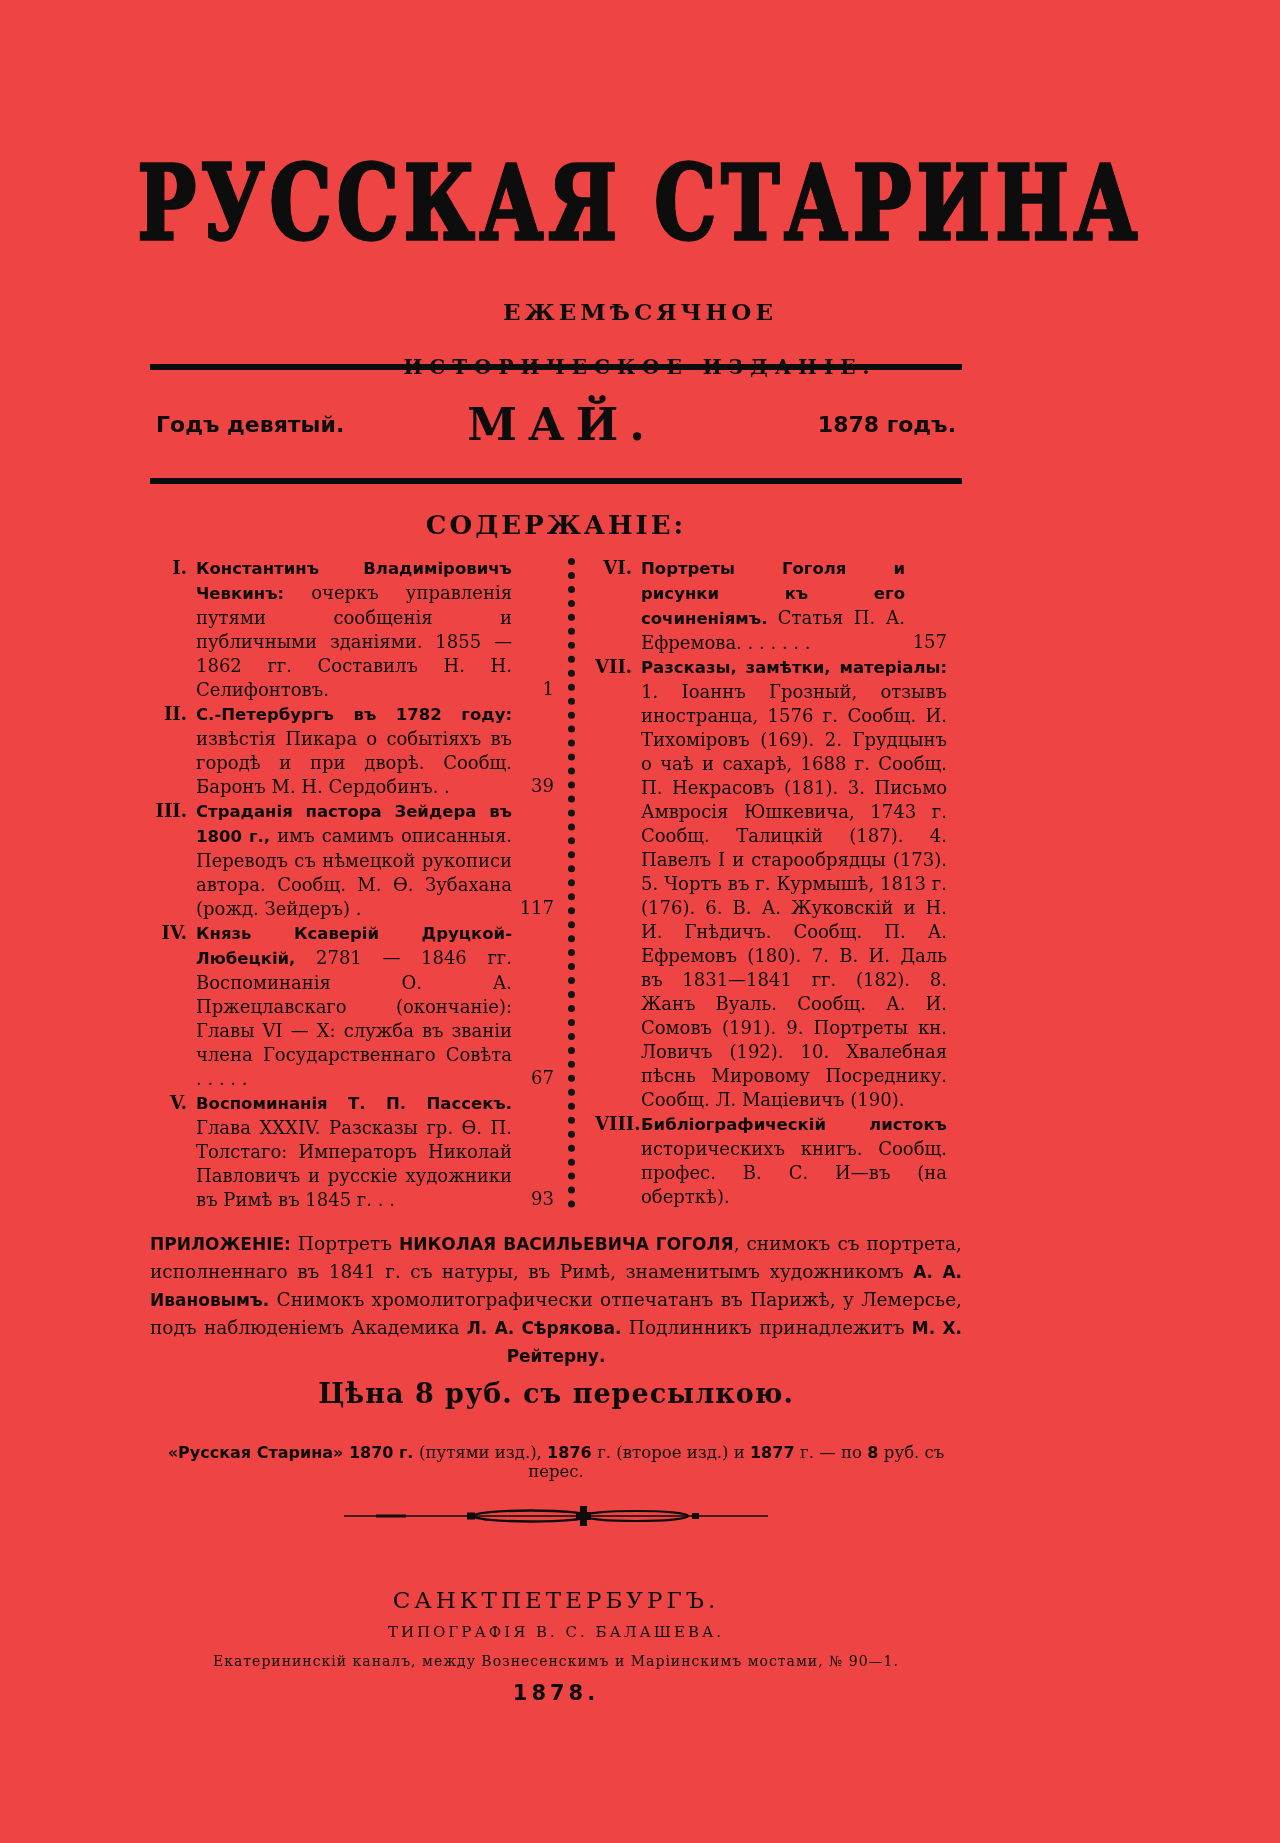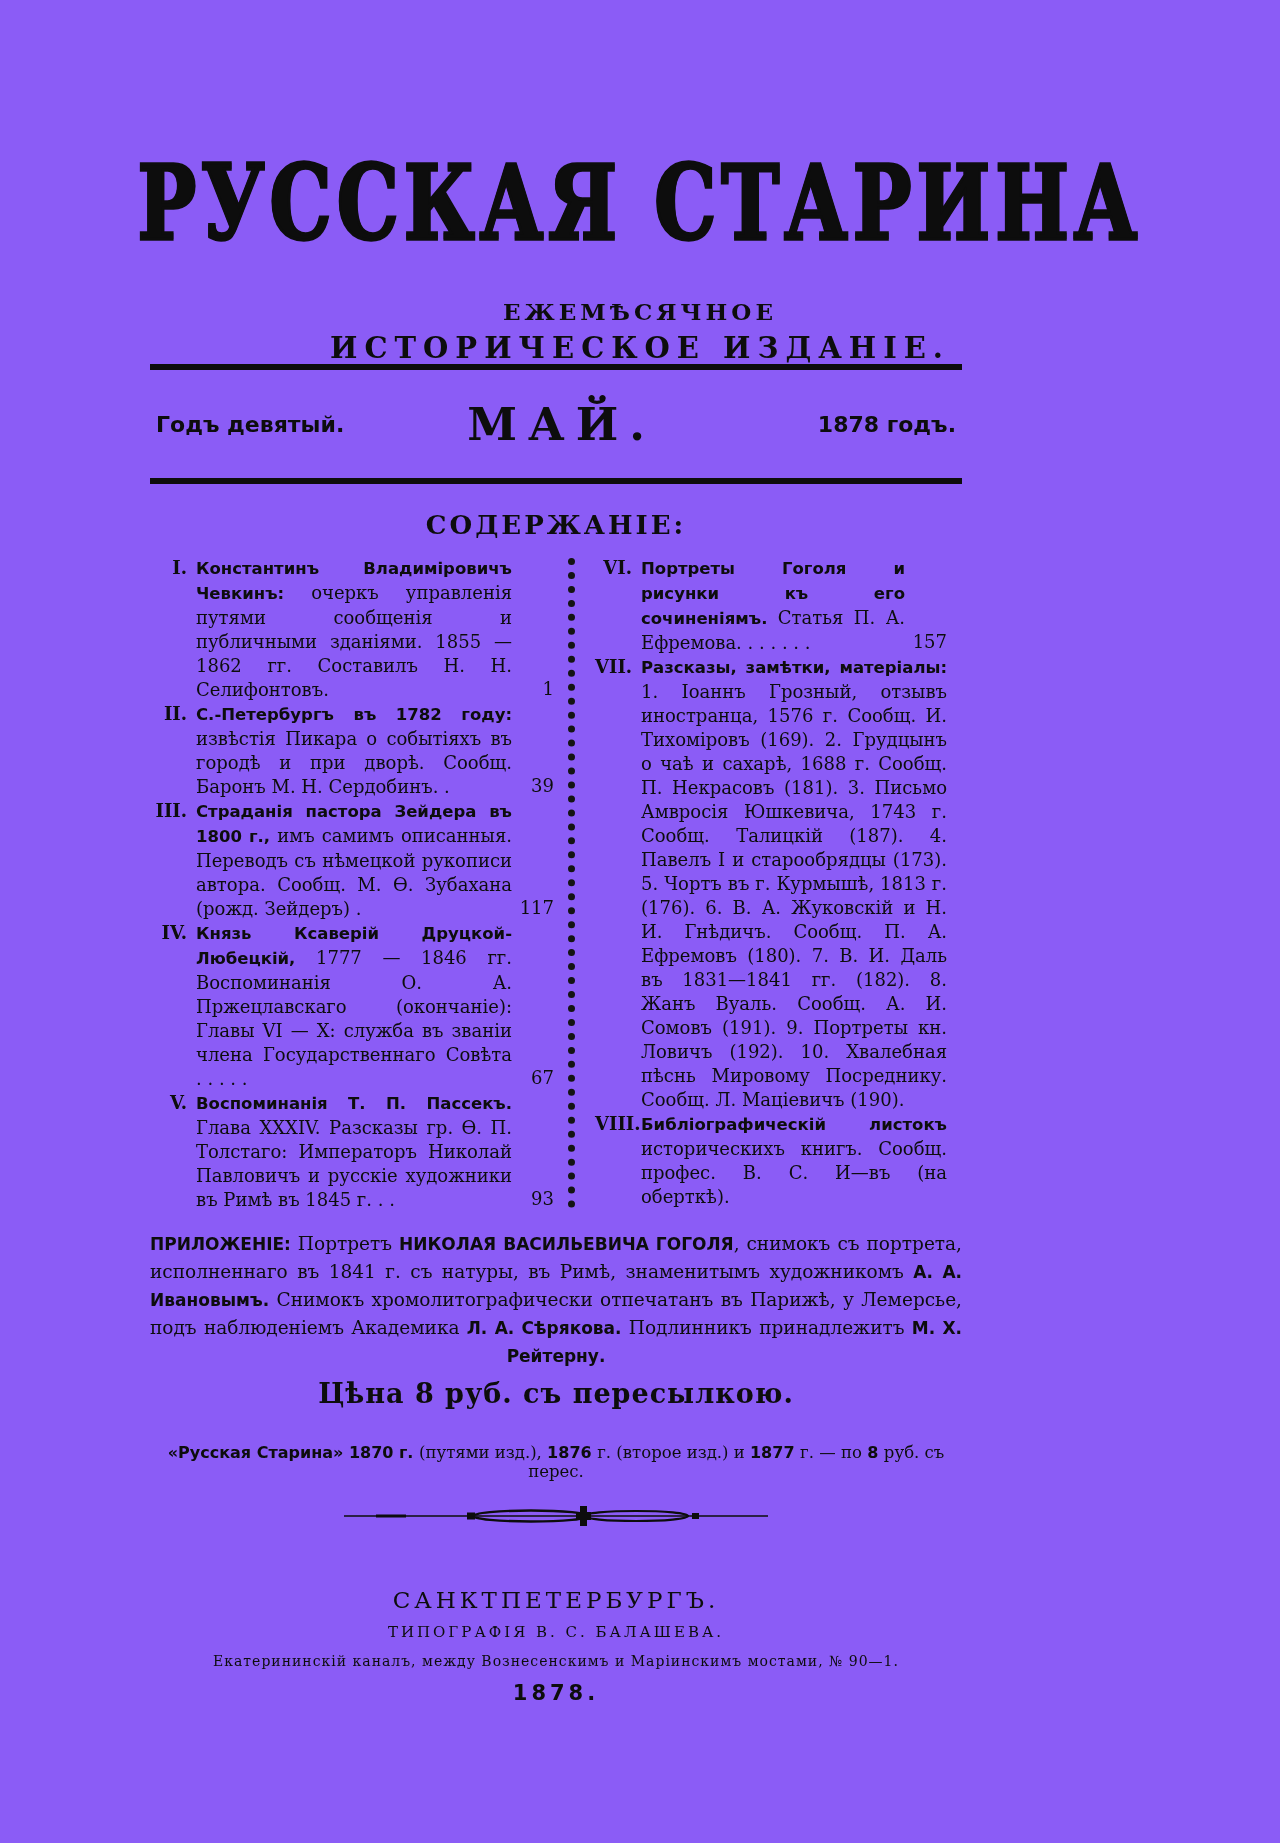--- a/index.html
+++ b/index.html
@@ -2,40 +2,40 @@
 <html><head>
 <meta charset="utf-8">
 <style>
   * { margin:0; padding:0; box-sizing:border-box; }
   html,body { background:#ffffff; }
   body {
     width:1280px; height:1843px; overflow:hidden; position:relative;
     font-family:"DejaVu Serif", serif; color:#0d0d0d;
     -webkit-font-smoothing:antialiased;
   }
-  .page { position:absolute; inset:0; background:#8b5cf6;text-decoration:underline; }
+  .page { position:absolute; inset:0; background:#ef4444;text-decoration:underline; }
 
   
   .masthead { position:absolute; top:0; left:0; width:1280px; text-align:center; }
   .journal-title {
     margin-top:152px;
     font-family:"DejaVu Serif", serif; font-weight:bold;
     font-size:78px; letter-spacing:5px; line-height:1;
     -webkit-text-stroke:2.6px #0d0d0d;
     text-shadow:1px 0 #0d0d0d,-1px 0 #0d0d0d,0 1px #0d0d0d,0 -1px #0d0d0d;
     transform:scaleY(1.32); transform-origin:center top;
     white-space:nowrap;
   }
   .subtitle-1 {
     margin-top:68px;
     font-weight:bold; font-size:23px; letter-spacing:4px;
   }
   .subtitle-2 {
-    margin-top:6px;
-    font-weight:bold; font-size:29px; letter-spacing:7px;
+    margin-top:30px;
+    font-weight:bold; font-size:20px; letter-spacing:7px;
   }
 
   
   .content { position:absolute; top:364px; left:150px; width:812px; }
 
   .dr-top    { height:6px; border-top:4px solid #0d0d0d; border-bottom:2px solid #0d0d0d; }
   .dr-bottom { height:6px; border-top:2px solid #0d0d0d; border-bottom:4px solid #0d0d0d; }
 
   .band { display:flex; align-items:center; min-height:108px; padding:4px 6px; }
   .band-left, .band-right {
@@ -123,21 +123,21 @@
           <span class="toc-text w-pg"><span class="lead">С.-Петербургъ въ 1782 году:</span><span> извѣстія Пикара о событіяхъ въ городѣ и при дворѣ. Сообщ. Баронъ М. Н. Сердобинъ.  .</span></span>
           <span class="pg">39</span>
         </div>
         <div class="toc-item">
           <span class="toc-num">III.</span>
           <span class="toc-text w-pg"><span class="lead">Страданія пастора Зейдера въ 1800 г.,</span><span> имъ самимъ описанныя. Переводъ съ нѣмецкой рукописи автора. Сообщ. М. Ѳ. Зубахана (рожд. Зейдеръ) .</span></span>
           <span class="pg">117</span>
         </div>
         <div class="toc-item">
           <span class="toc-num">IV.</span>
-          <span class="toc-text w-pg"><span class="lead">Князь Ксаверій Друцкой-Любецкій,</span><span> 1777 — 1846 гг. Воспоминанія О. А. Пржецлавскаго (окончаніе): Главы VI — X: служба въ званіи члена Государственнаго Совѣта .  .  .  .  .</span></span>
+          <span class="toc-text w-pg"><span class="lead">Князь Ксаверій Друцкой-Любецкій,</span><span> 2781 — 1846 гг. Воспоминанія О. А. Пржецлавскаго (окончаніе): Главы VI — X: служба въ званіи члена Государственнаго Совѣта .  .  .  .  .</span></span>
           <span class="pg">67</span>
         </div>
         <div class="toc-item">
           <span class="toc-num">V.</span>
           <span class="toc-text w-pg"><span class="lead">Воспоминанія Т. П. Пассекъ.</span><span> Глава XXXIV. Разсказы гр. Ѳ. П. Толстаго: Императоръ Николай Павловичъ и русскіе художники въ Римѣ въ 1845 г.  .  .</span></span>
           <span class="pg">93</span>
         </div>
       </div>
 
       <div class="chain"></div>

